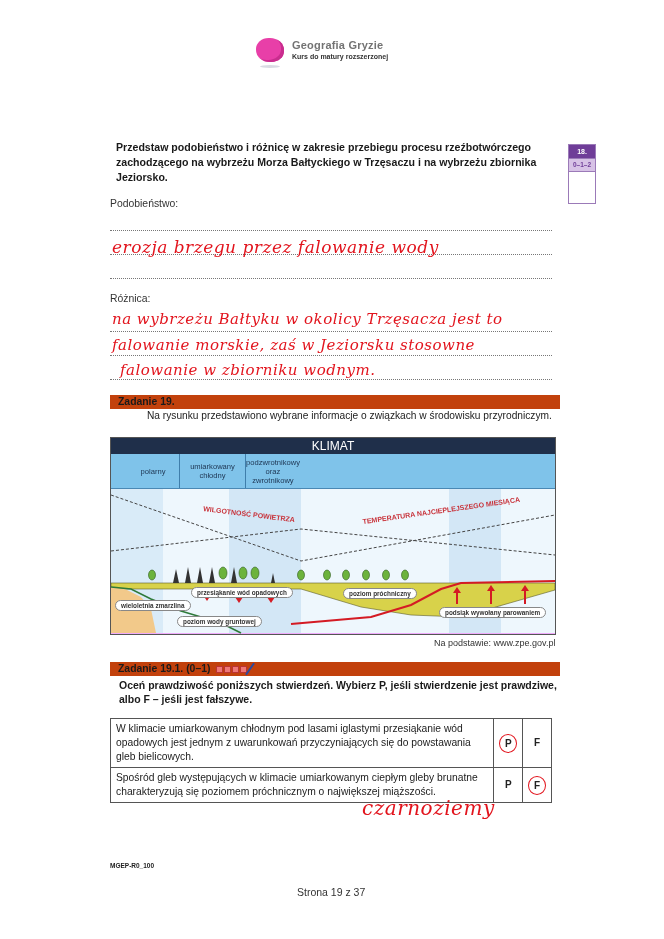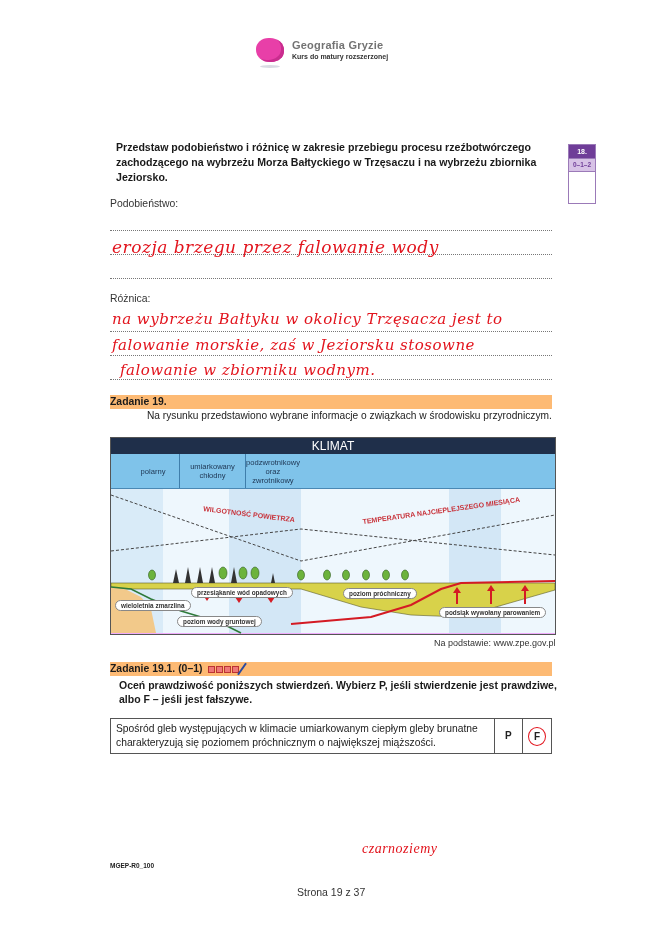--- a/index.html
+++ b/index.html
@@ -13,21 +13,21 @@
   .logo-sub{font-size:7px;font-weight:bold;color:#333;line-height:10px;}
   
   .q18{left:96px;top:140px;width:440px;font-size:10.6px;font-weight:bold;line-height:15px;margin-left:20px;}
   .lbl{font-size:10.4px;color:#333;}
   .dots{position:absolute;left:110px;width:442px;border-top:1px dotted #777;height:0;}
   .hand{font-family:"DejaVu Serif",serif;font-style:italic;color:#e2141d;font-size:15px;white-space:nowrap;letter-spacing:0.5px;}
   .scorebox{left:568px;top:144px;width:26px;height:58px;border:1px solid #9b7ab8;background:#fff;}
   .sb-num{height:13px;background:#6f3d98;color:#fff;font-size:7px;font-weight:bold;text-align:center;line-height:13px;}
   .sb-pts{height:12px;background:#d7c2e6;color:#6f3d98;font-size:6.5px;font-weight:bold;text-align:center;line-height:12px;border-top:1px solid #9b7ab8;border-bottom:1px solid #9b7ab8;}
   
-  .bar{left:110px;width:442px;height:14px;background:#fdba74;font-size:10.4px;font-weight:bold;line-height:14px;padding-left:0;}
+  .bar{left:110px;width:442px;height:14px;background:#c2410c;font-size:10.4px;font-weight:bold;line-height:14px;padding-left:8px;}
   .p{font-size:10.2px;color:#222;margin-left:37px;}
   
   .fig{left:110px;top:437px;width:444px;height:196px;border:1px solid #555;overflow:hidden;background:#f0abfc;}
   .fig-title{height:16px;background:#1f2f4a;color:#fff;font-size:12px;text-align:center;line-height:16px;}
   .zones{display:flex;height:34px;background:#7fc3ea;border-bottom:1px solid #4a88b4;}
   .zone{border-right:1px solid #3f7eab;font-size:7.6px;color:#1d3552;text-align:center;display:flex;align-items:center;justify-content:center;line-height:9px;}
   .zone:last-child{border-right:none;}
   .strip{position:absolute;top:51px;height:144px;}
   .cap{background:#fff;border:1px solid #888;border-radius:7px;font-size:6.4px;font-weight:bold;color:#333;padding:1px 5px;white-space:nowrap;position:absolute;}
   .src{left:434px;top:638px;font-size:9px;color:#333;}
@@ -156,23 +156,28 @@
     <i style="width:5px;height:5px;background:#e77;border:1px solid #b33;display:inline-block;"></i>
     <i style="width:5px;height:5px;background:#e77;border:1px solid #b33;display:inline-block;"></i>
     <i style="width:5px;height:5px;background:#e77;border:1px solid #b33;display:inline-block;"></i>
   </span>
   <span style="display:inline-block;width:2px;height:14px;background:#2a4aa0;transform:rotate(35deg);margin-left:-4px;"></span>
 </div>
 <div class="abs" style="left:119px;top:678px;width:444px;font-size:10.5px;font-weight:bold;line-height:14px;">Oceń prawdziwość poniższych stwierdzeń. Wybierz P, jeśli stwierdzenie jest prawdziwe, albo F – jeśli jest fałszywe.</div>
 
 <table class="abs tbl">
   <tbody>
+      <tr>
+    <td class="stmt">W klimacie umiarkowanym chłodnym pod lasami iglastymi przesiąkanie wód opadowych jest jednym z uwarunkowań przyczyniających się do powstawania gleb bielicowych.</td>
+    <td class="opt"><span class="circ">P</span></td>
+    <td class="opt">F</td>
+  </tr>
   <tr>
     <td class="stmt">Spośród gleb występujących w klimacie umiarkowanym ciepłym gleby brunatne charakteryzują się poziomem próchnicznym o największej miąższości.</td>
     <td class="opt">P</td>
     <td class="opt"><span class="circ">F</span></td>
   </tr>
 </tbody>
   </table>
-<div class="abs hand" style="left:362px;top:841px;font-size:14px;font-family:Liberation Serif, serif;">czarnoziemy</div>
+<div class="abs hand" style="left:362px;top:796px;font-size:20px;">czarnoziemy</div>
 
 <div class="abs footer">Strona 19 z 37</div>
 <div class="abs code">MGEP-R0_100</div>
 
 </body></html>

